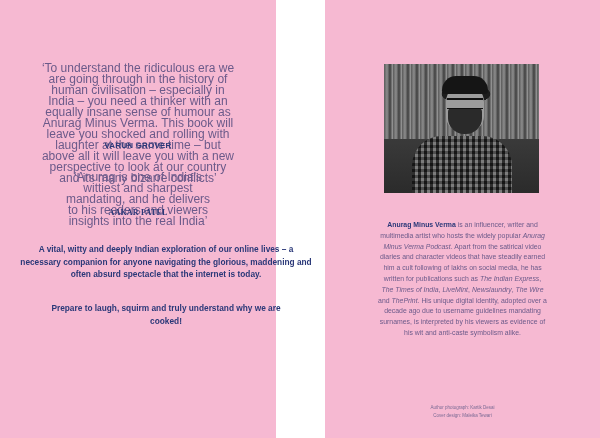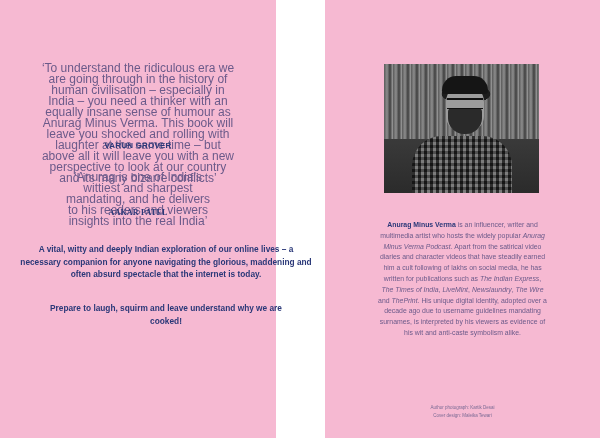--- a/index.html
+++ b/index.html
@@ -77,21 +77,21 @@
 <div class="page page-left"></div>
 <div class="page page-right"></div>
 
 <div class="quote" style="top:63px;">‘To understand the ridiculous era we are going through in the history of human civilisation – especially in India – you need a thinker with an equally insane sense of humour as Anurag Minus Verma. This book will leave you shocked and rolling with laughter at the same time – but above all it will leave you with a new perspective to look at our country and its many bizarre conflicts’</div>
 <div class="attribution" style="top:141px;">VARUN GROVER</div>
 
 <div class="quote" style="top:172px; padding:0 62px;">‘Anurag is one of India’s wittiest and sharpest mandating, and he delivers to his readers and viewers insights into the real India’</div>
 <div class="attribution" style="top:208px;font-family:Liberation Serif, serif;">AAKAR PATEL</div>
 
 <div class="blurb" style="top:243px;">A vital, witty and deeply Indian exploration of our online lives – a necessary companion for anyone navigating the glorious, maddening and often absurd spectacle that the internet is today.</div>
-<div class="blurb" style="top:302px; padding:0 40px;">Prepare to laugh, squirm and leave understand why we are cooked!</div>
+<div class="blurb" style="top:302px; padding:0 40px;">Prepare to laugh, squirm and truly understand why we are cooked!</div>
 
 <div class="photo" title="Author photograph of Anurag Minus Verma">
   <div class="shirt"></div>
   <div class="face"></div>
   <div class="hair"></div>
   <div class="beard"></div>
   <div class="glasses"></div>
 </div>
 
 <div class="bio"><b>Anurag Minus Verma</b><span> is an influencer, writer and multimedia artist who hosts the widely popular </span><i>Anurag Minus Verma Podcast</i><span>. Apart from the satirical video diaries and character videos that have steadily earned him a cult following of lakhs on social media, he has written for publications such as </span><i>The Indian Express</i><span>, </span><i>The Times of India</i><span>, </span><i>LiveMint</i><span>, </span><i>Newslaundry</i><span>, </span><i>The Wire</i><span> and </span><i>ThePrint</i><span>. His unique digital identity, adopted over a decade ago due to username guidelines mandating surnames, is interpreted by his viewers as evidence of his wit and anti-caste symbolism alike.</span></div>

